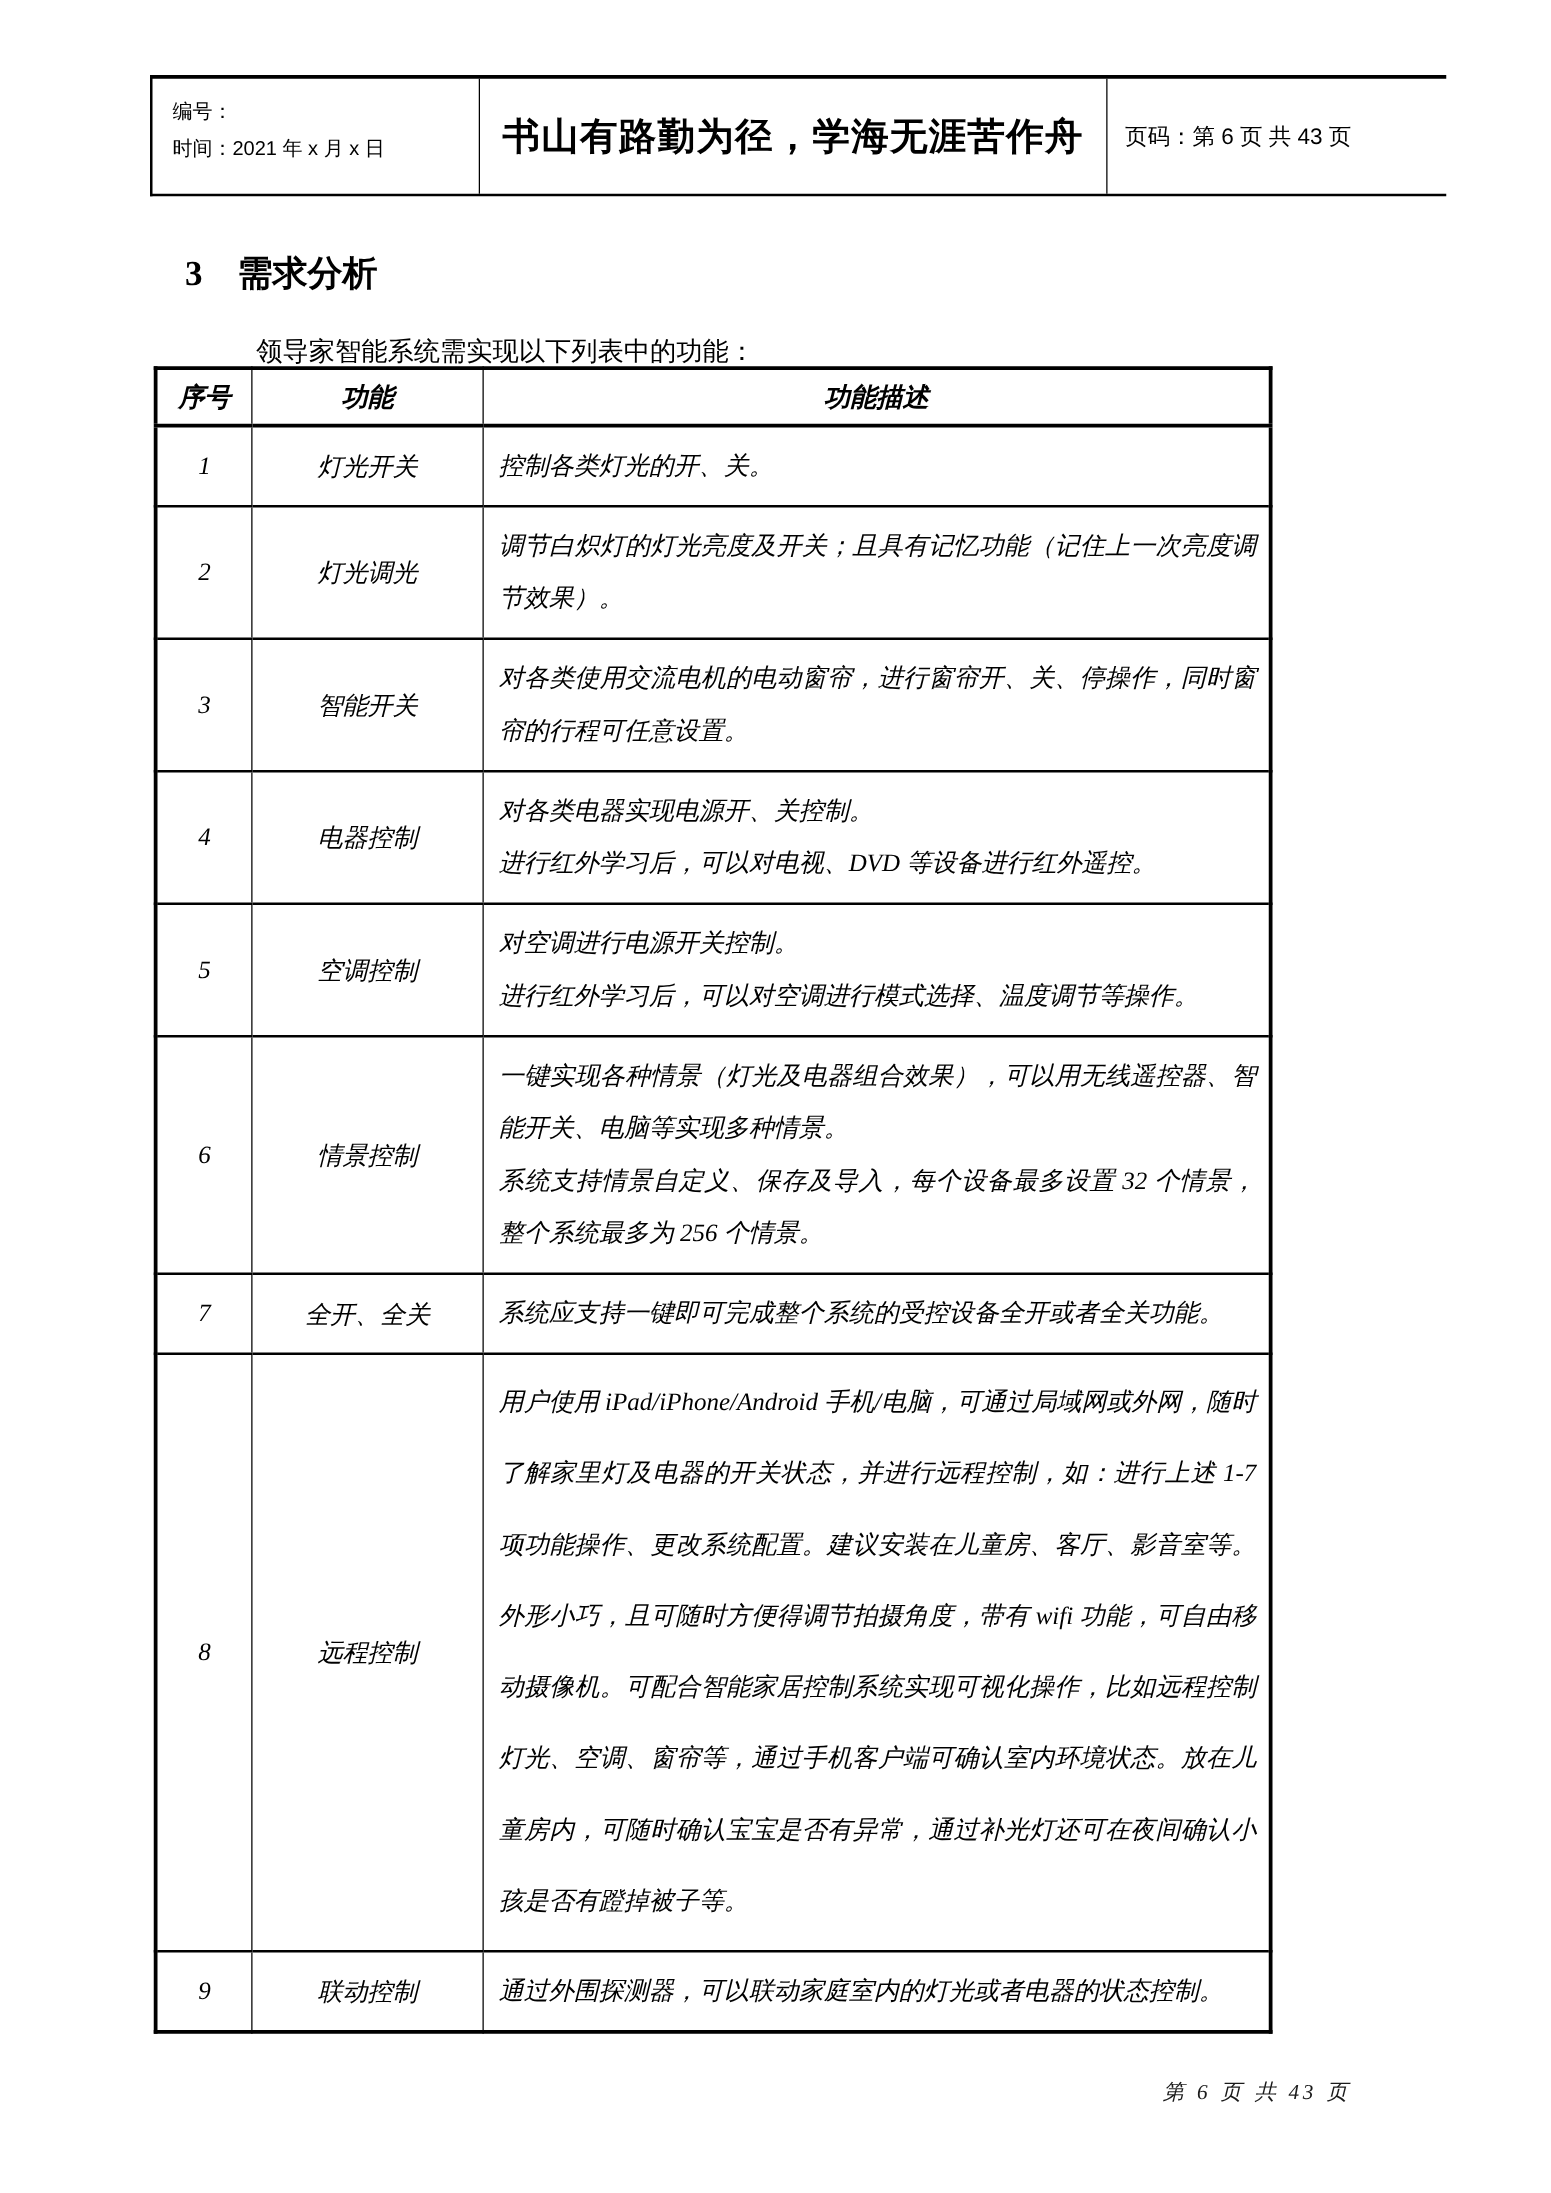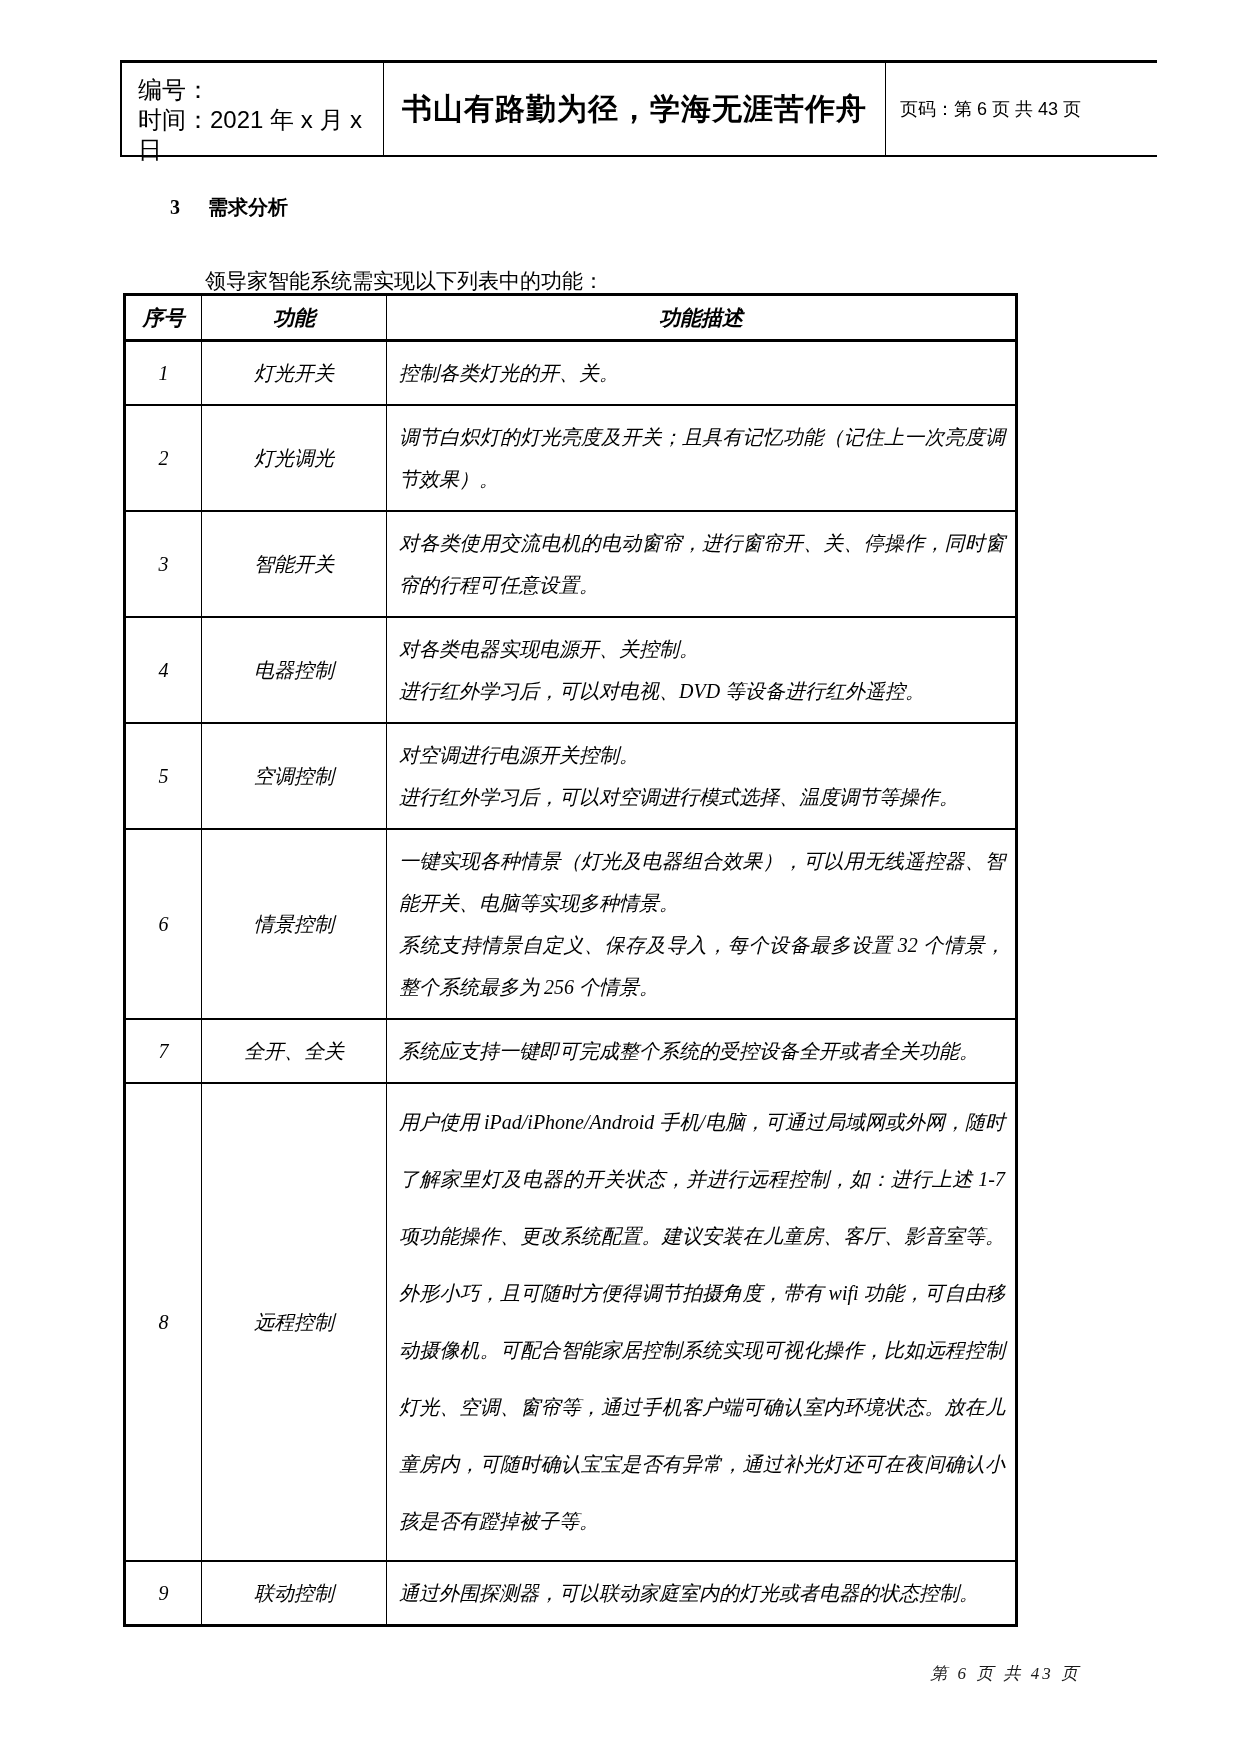--- a/index.html
+++ b/index.html
@@ -28,21 +28,21 @@
     border-left: 2px solid #000;
     display: flex;
     box-sizing: border-box;
     font-family: "Liberation Sans", "DejaVu Sans", sans-serif;
   }
   .header-meta {
     width: 262px;
     border-right: 1px solid #000;
     box-sizing: border-box;
     padding: 12px 0 10px 16px;
-    font-size: 24px;
+    font-size: 16px;
     line-height: 30px;
   }
   .header-motto {
     width: 502px;
     border-right: 1px solid #000;
     box-sizing: border-box;
     display: flex;
     align-items: center;
     justify-content: center;
     font-size: 30px;
@@ -54,23 +54,23 @@
     flex: 1;
     display: flex;
     align-items: center;
     padding-left: 14px;
     font-size: 18px;
   }
 
   
   .section-heading {
     position: absolute;
-    left: 170px;
+    left: 148px;
     top: 181px;
-    font-size: 20px;
+    font-size: 28px;
     font-weight: bold;
     white-space: nowrap;
   }
   .section-heading .heading-title { margin-left: 28px; }
 
   .intro-text {
     position: absolute;
     left: 205px;
     top: 246px;
     font-size: 21px;

